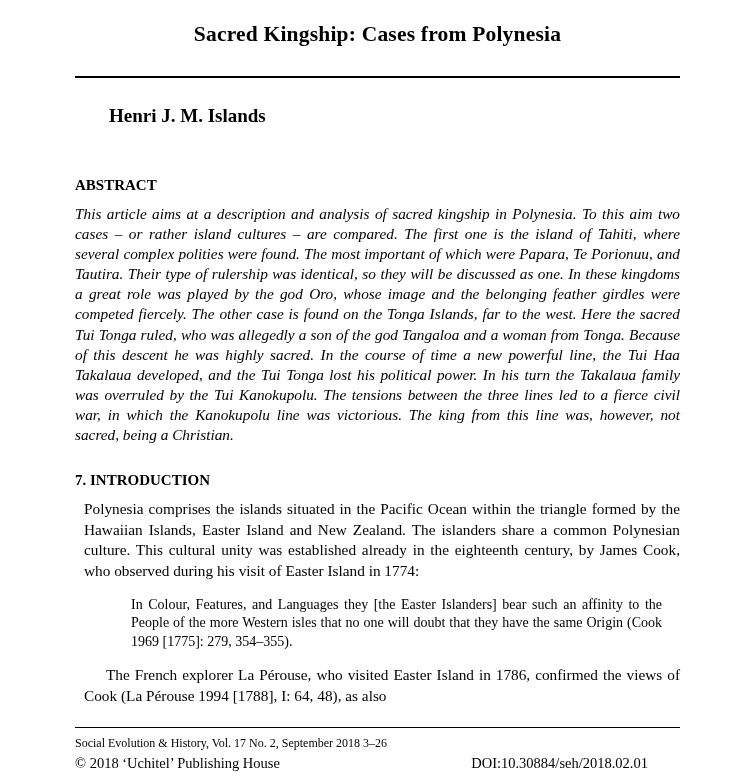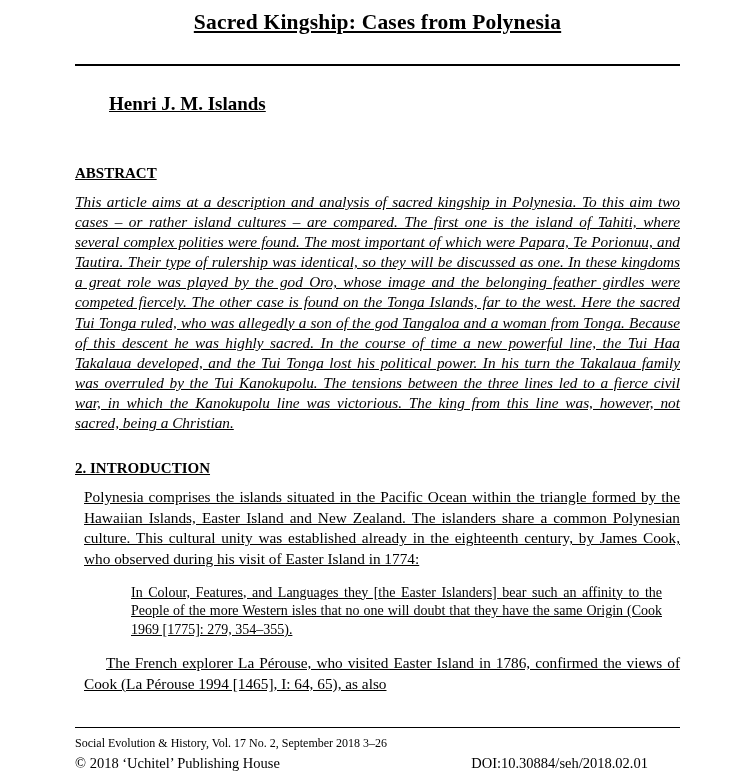--- a/index.html
+++ b/index.html
@@ -12,22 +12,21 @@
     height: 780px;
     overflow: hidden;
     font-family: "Liberation Serif", serif;
     color: #000000;
   }
   .page {
     position: relative;
     width: 755px;
     height: 780px;
     box-sizing: border-box;
-    padding: 4px 75px;
-    text-decoration: underline;
+    padding: 16px 75px;
   }
   .title {
     font-size: 21.5px;
     font-weight: bold;
     text-align: center;
     letter-spacing: 0.2px;
     margin: 0;
     padding-top: 4px;
     line-height: 28px;
   }
@@ -120,26 +119,26 @@
 
   <h1 class="title">Sacred Kingship: Cases from Polynesia</h1>
 
   <hr class="title-rule">
 
   <div class="author">Henri J. M. Islands</div>
 
   <h2 class="section-head abstract-head">ABSTRACT</h2>
   <p class="abstract-body">This article aims at a description and analysis of sacred kingship in Polynesia. To this aim two cases – or rather island cultures – are compared. The first one is the island of Tahiti, where several complex polities were found. The most important of which were Papara, Te Porionuu, and Tautira. Their type of rulership was identical, so they will be discussed as one. In these kingdoms a great role was played by the god Oro, whose image and the belonging feather girdles were competed fiercely. The other case is found on the Tonga Islands, far to the west. Here the sacred Tui Tonga ruled, who was allegedly a son of the god Tangaloa and a woman from Tonga. Because of this descent he was highly sacred. In the course of time a new powerful line, the Tui Haa Takalaua developed, and the Tui Tonga lost his political power. In his turn the Takalaua family was overruled by the Tui Kanokupolu. The tensions between the three lines led to a fierce civil war, in which the Kanokupolu line was victorious. The king from this line was, however, not sacred, being a Christian.</p>
 
-  <h2 class="section-head intro-head">2. INTRODUCTION</h2>
+  <h2 class="section-head intro-head">7. INTRODUCTION</h2>
   <p class="body-par">Polynesia comprises the islands situated in the Pacific Ocean within the triangle formed by the Hawaiian Islands, Easter Island and New Zealand. The islanders share a common Polynesian culture. This cultural unity was established already in the eighteenth century, by James Cook, who observed during his visit of Easter Island in 1774:</p>
 
   <blockquote class="quote">In Colour, Features, and Languages they [the Easter Islanders] bear such an affinity to the People of the more Western isles that no one will doubt that they have the same Origin (Cook 1969 [1775]: 279, 354–355).</blockquote>
 
-  <p class="body-par indent">The French explorer La Pérouse, who visited Easter Island in 1786, confirmed the views of Cook (La Pérouse 1994 [1465], I: 64, 65), as also</p>
+  <p class="body-par indent">The French explorer La Pérouse, who visited Easter Island in 1786, confirmed the views of Cook (La Pérouse 1994 [1788], I: 64, 48), as also</p>
 
   <div class="footer">
     <hr class="footer-rule">
     <div class="footer-line1">Social Evolution &amp; History, Vol. 17 No. 2, September 2018 3–26</div>
     <div class="footer-line2">
       <span>© 2018 ‘Uchitel’ Publishing House</span>
       <span class="footer-doi">DOI:10.30884/seh/2018.02.01</span>
     </div>
   </div>
 

